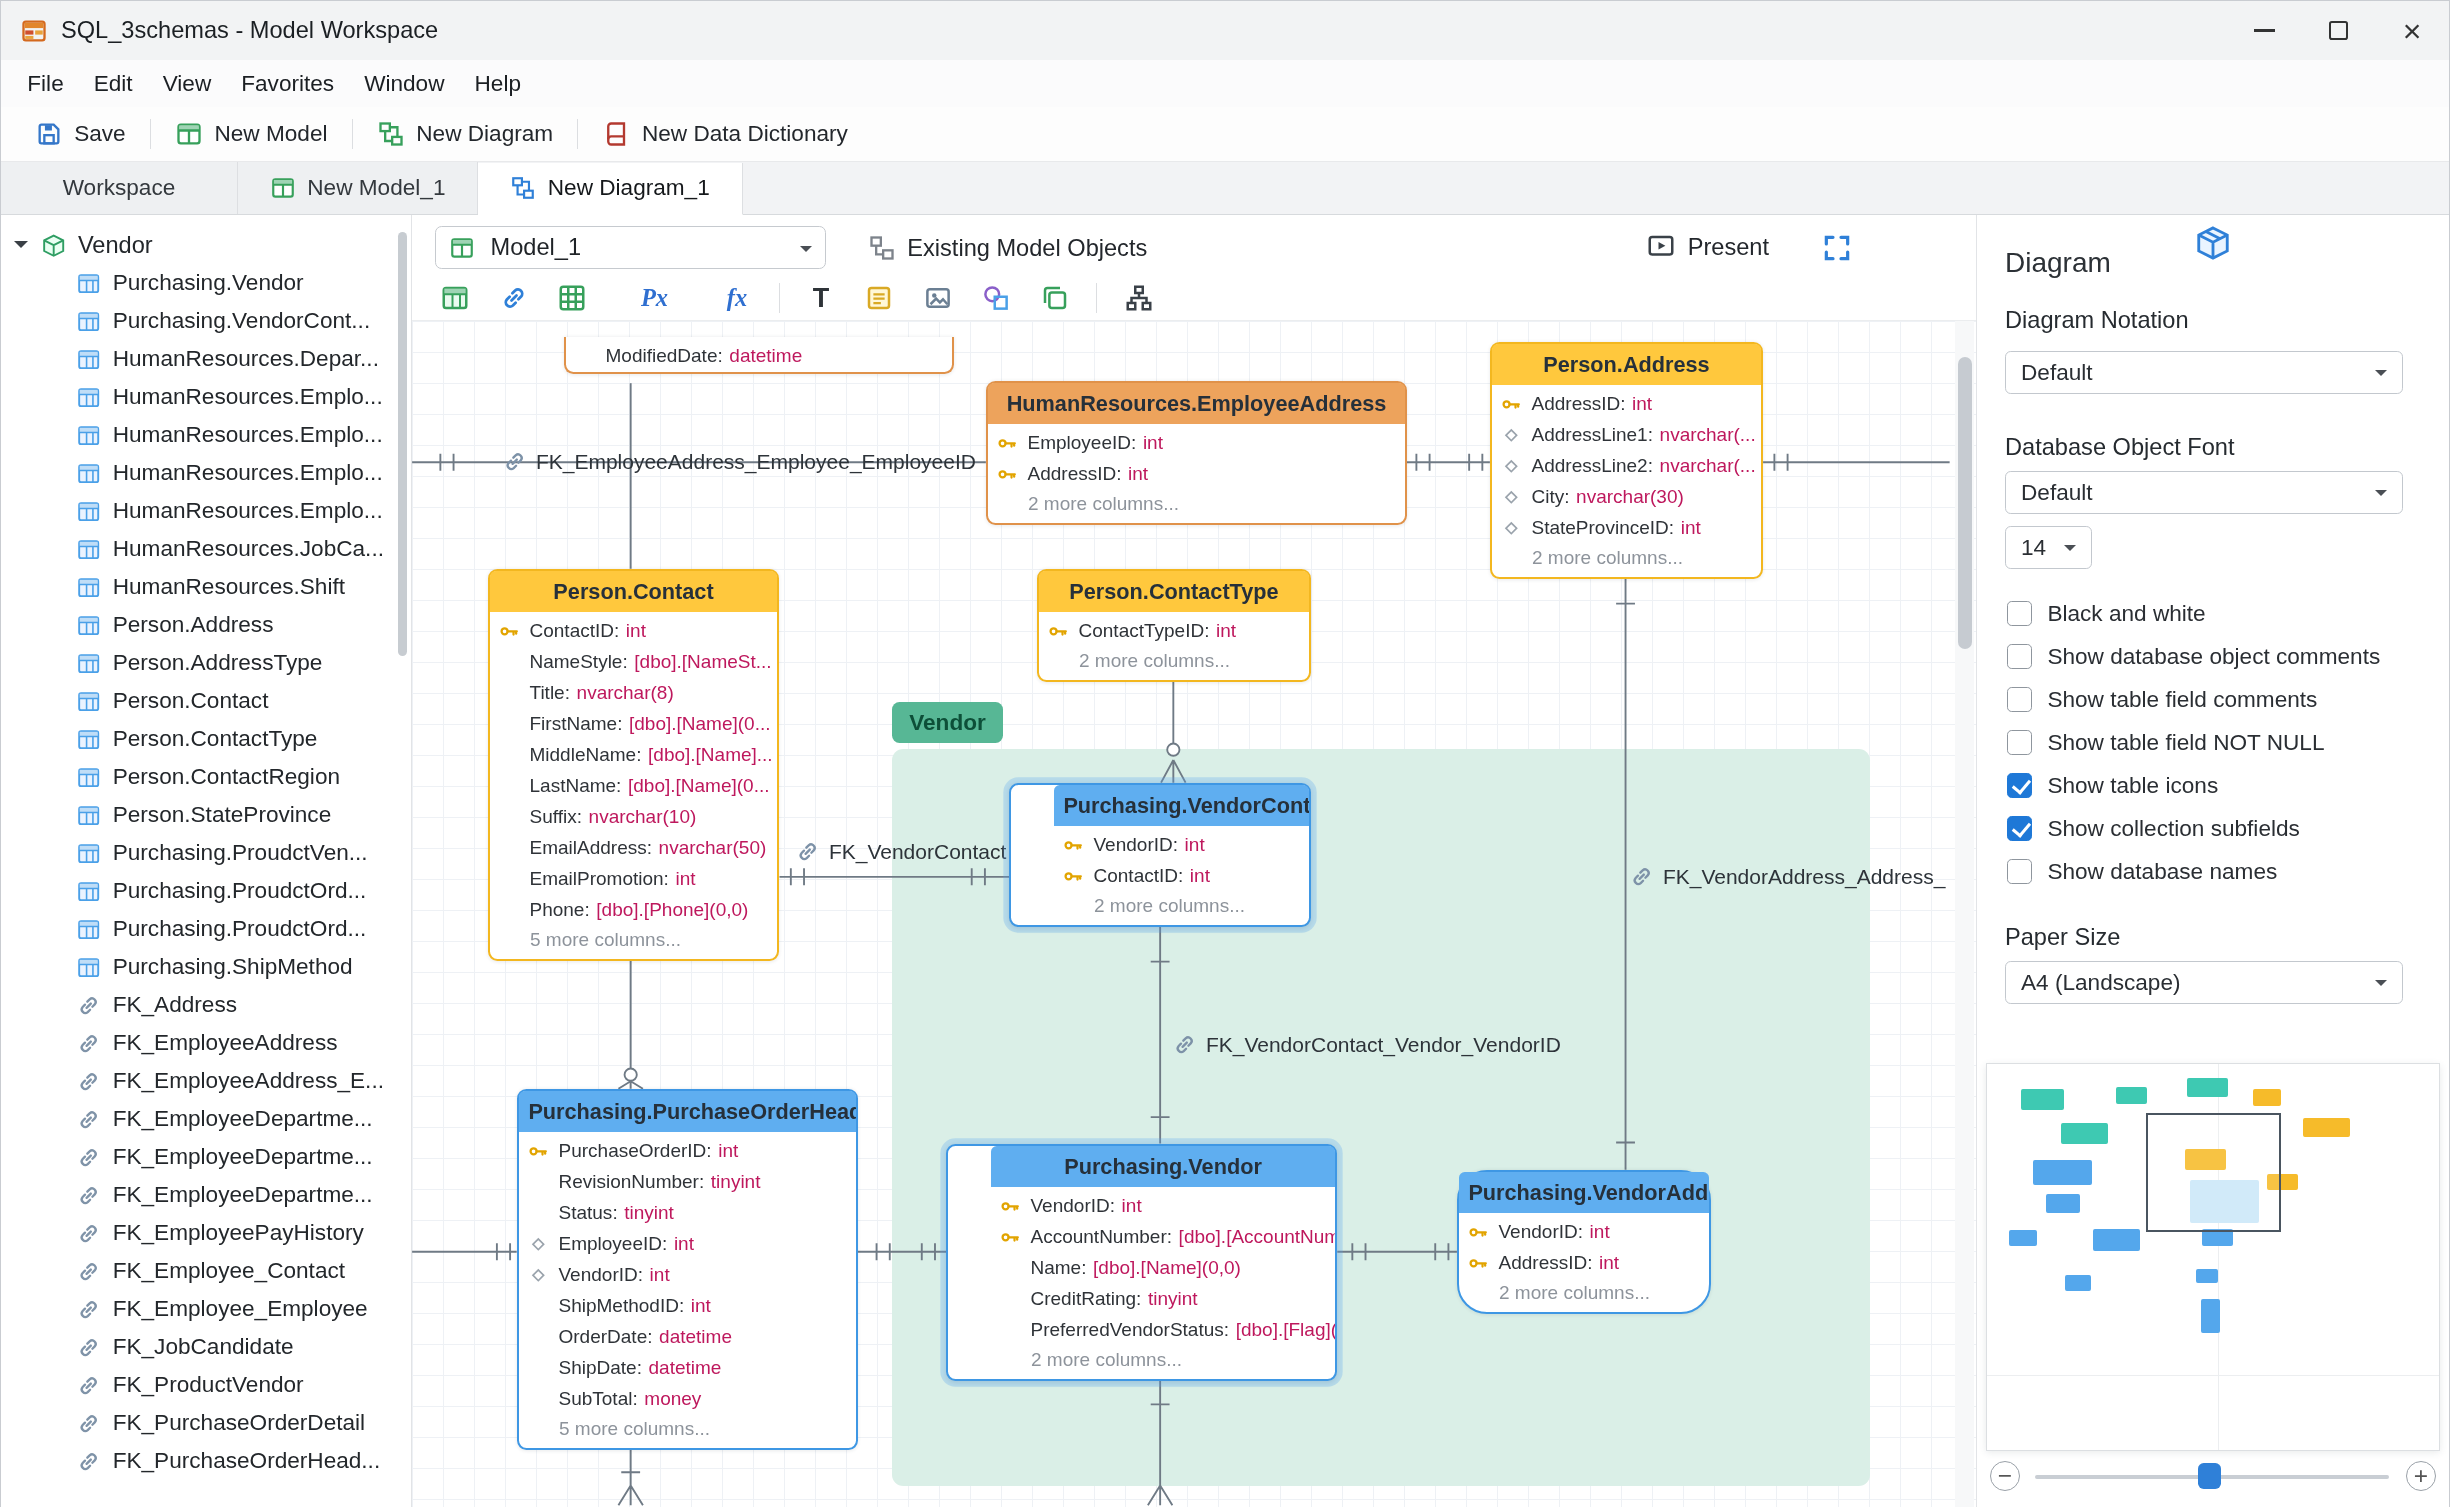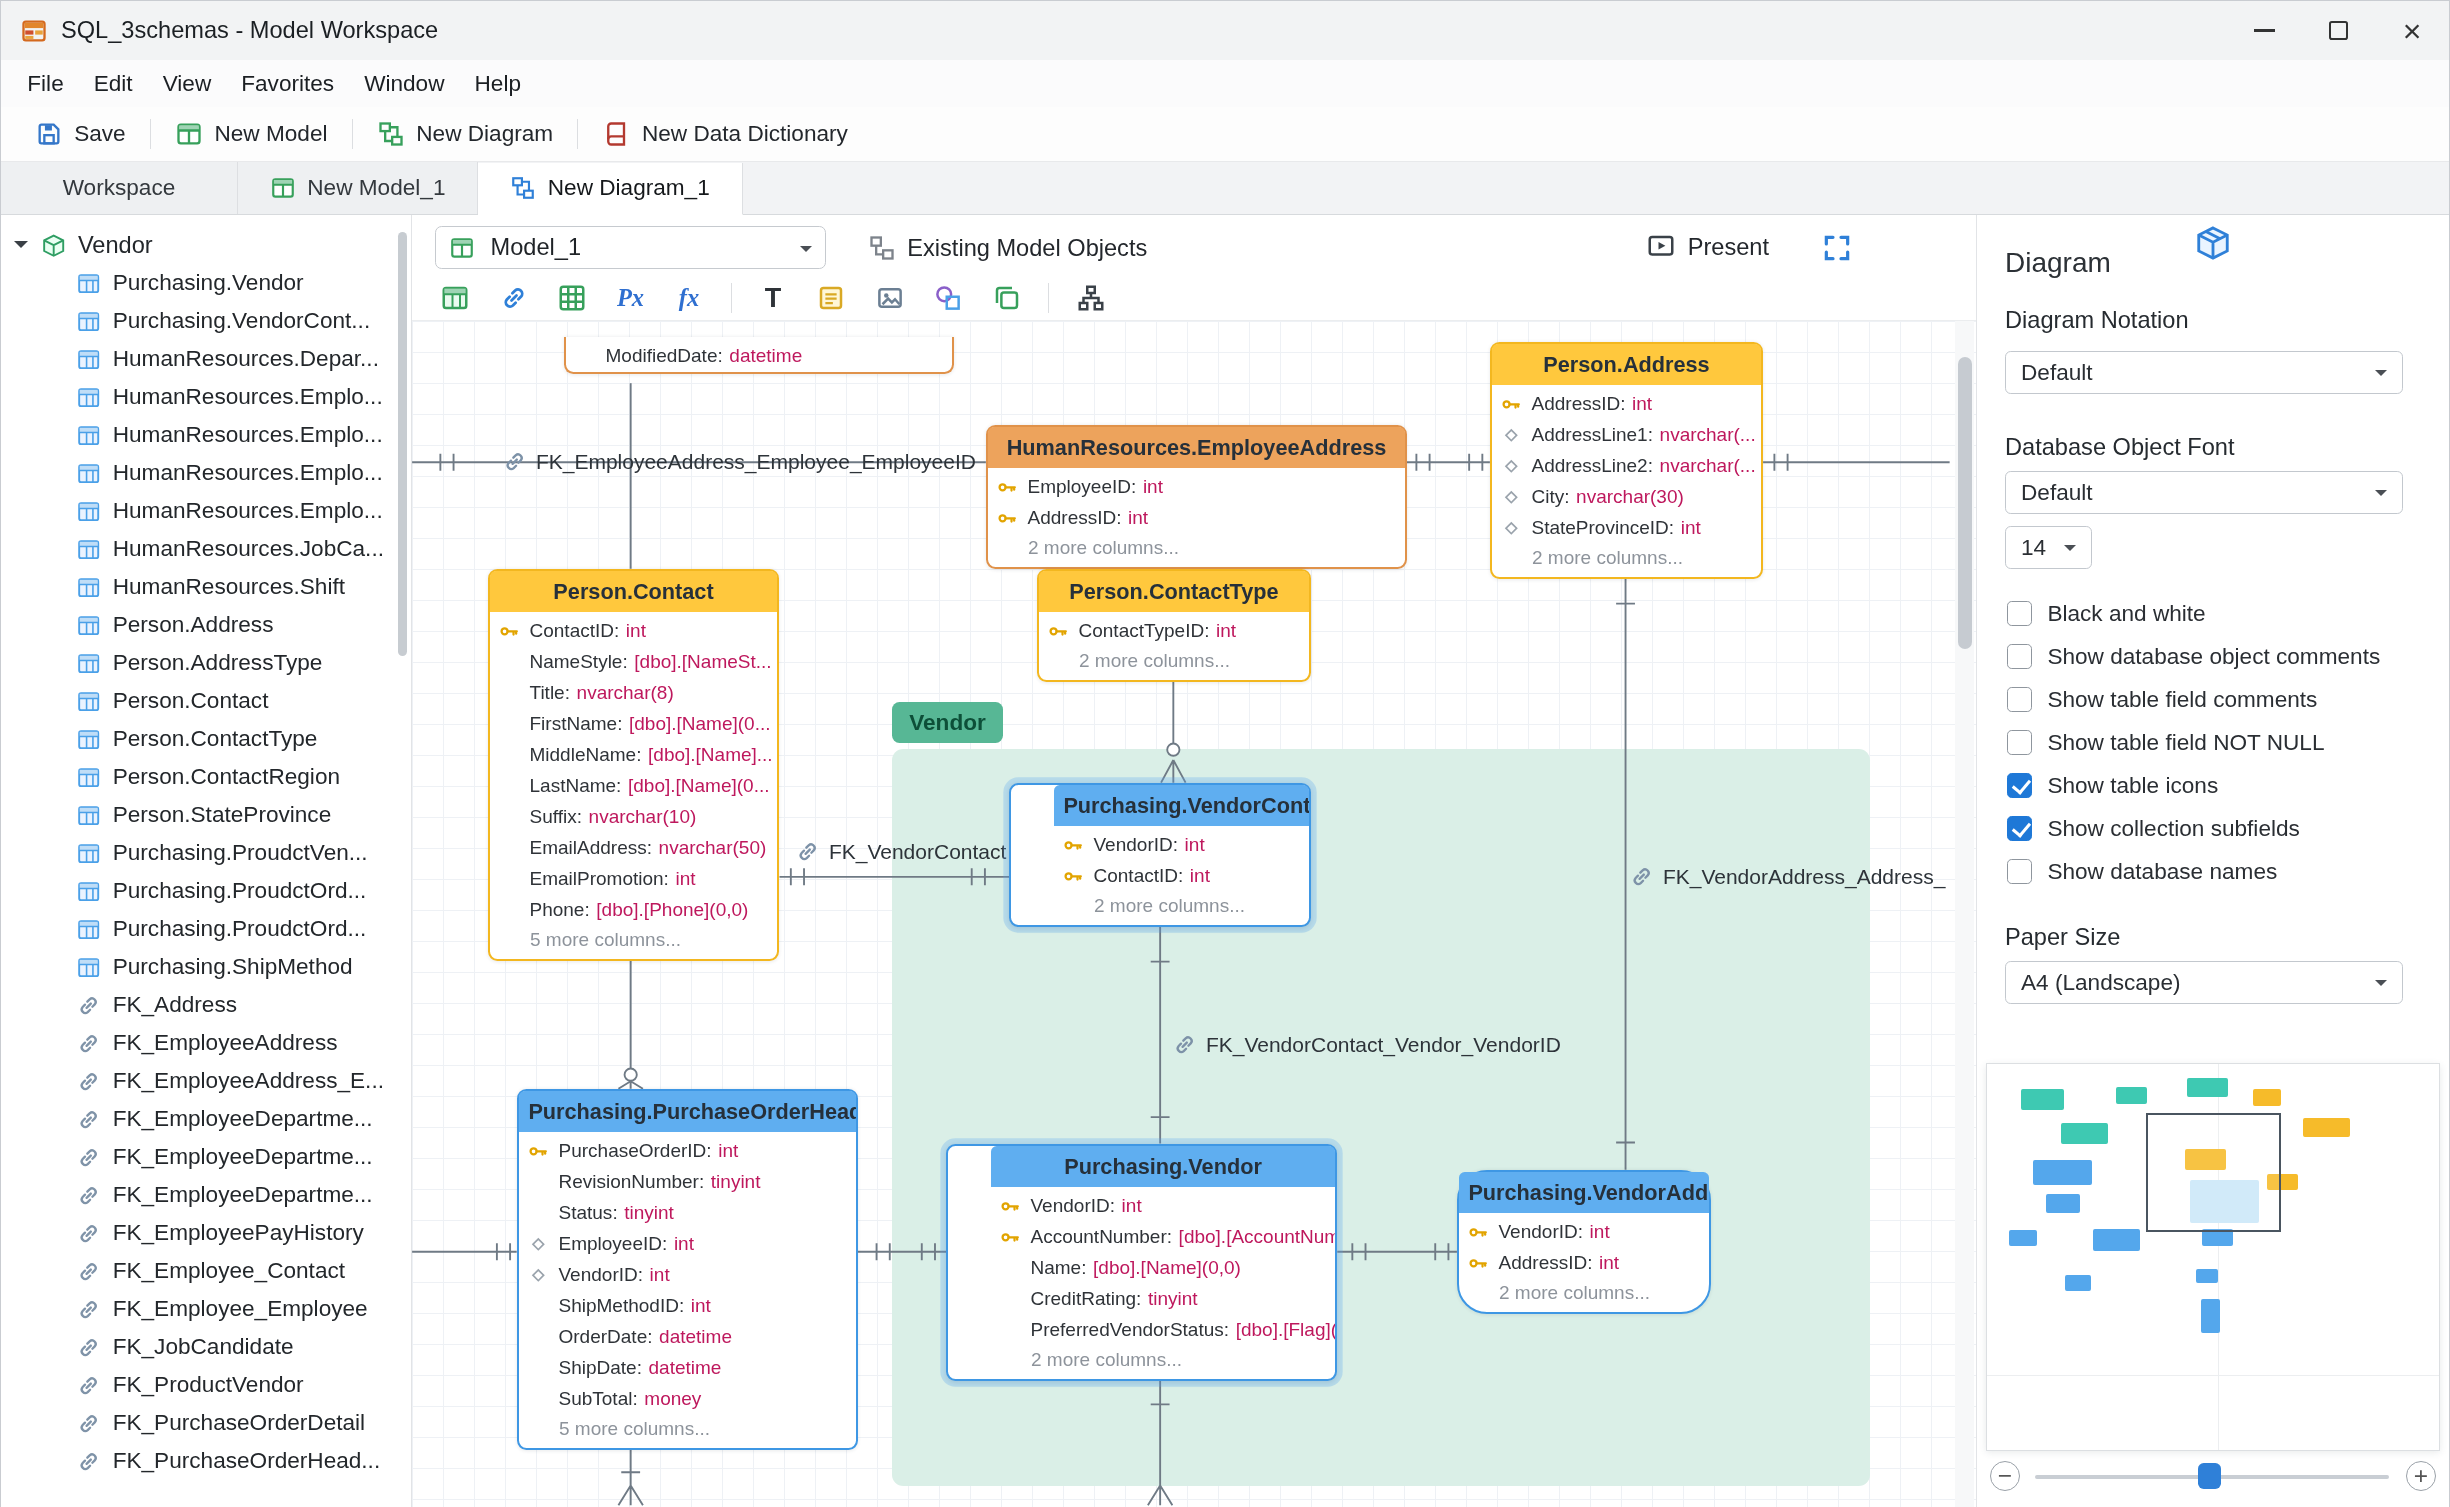--- a/index.html
+++ b/index.html
@@ -59,21 +59,21 @@
   .chev{width:0;height:0;border:6.6px solid transparent;border-top-color:#4a4f55;margin-top:7.5px;margin-left:auto;}
   .existing{position:absolute;left:456px;top:19px;display:flex;align-items:center;gap:11.3px;font-size:23.6px;color:#23272c;}
   .existing svg{width:28px;height:28px;}
   .present{position:absolute;right:207px;top:17px;display:flex;align-items:center;gap:11.3px;font-size:23.6px;color:#23272c;}
   .present svg{width:30px;height:30px;}
   .fullscreen{position:absolute;right:123px;top:17px;}
   .fullscreen svg{width:32px;height:32px;}
   .cv-tools{position:absolute;left:26px;top:64px;display:flex;align-items:center;gap:24.5px;height:38px;}
   .cv-tools .ti{width:34px;height:34px;display:flex;align-items:center;justify-content:center;}
   .cv-tools .ti svg{width:30px;height:30px;}
-  .ti.px,.ti.fx{font-size:24.5px;font-style:italic;color:#2f6fd0;font-family:"Liberation Serif","DejaVu Serif",serif;font-weight:700;}
+  .ti.px,.ti.fx{font-size:24.5px;font-style:italic;color:#2f6fd0;font-family:"Liberation Serif","DejaVu Serif",serif;font-weight:700;margin-left:24px;}
   .ti.ttool,.txtdark{color:#2e3338;font-weight:700;font-size:27px;}
 
   .diagram{position:absolute;left:0;right:0;top:106px;bottom:0;overflow:hidden;background-color:#fff;
      background-image:linear-gradient(#eef1f5 0.9px,transparent 0.9px),linear-gradient(90deg,#eef1f5 0.9px,transparent 0.9px);
      background-size:31px 31px;}
   .group-region{position:absolute;background:#daefe7;border-radius:11.3px;z-index:0;}
   .rel-lines{position:absolute;left:0;top:0;z-index:1;pointer-events:none;}
   .fk-host,.tables-host{position:absolute;inset:0;}
   .fk-host{z-index:2;}
   .tables-host{z-index:3;pointer-events:none;}
@@ -785,21 +785,21 @@
                       
                       
                     </span>
                     <span class="fname">ModifiedDate</span>
                     <span class="ftype">datetime</span>
                   </div>
                 </div>
 
             </div>
 
-            <div class="dtable" data-variant="orange" style="left: 574px; top: 60px; width: 421px; margin-top: 44px;">
+            <div class="dtable" data-variant="orange" style="left: 574px; top: 60px; width: 421px;">
               <div class="dtable-h">HumanResources.EmployeeAddress</div>
               <div class="dtable-b">
 
                   <div class="drow" data-icon="key">
                     <span class="figut">
                       <svg class="ic ic-key" viewBox="0 0 24 24" fill="none" stroke="#e2a400" stroke-width="2.4" stroke-linecap="round">
                       <circle cx="7" cy="12" r="3.2"></circle>
                       <path d="M10.2 12 H20 M16.5 12 v3.4 M19.3 12 v2.6"></path>
                     </svg>
 

